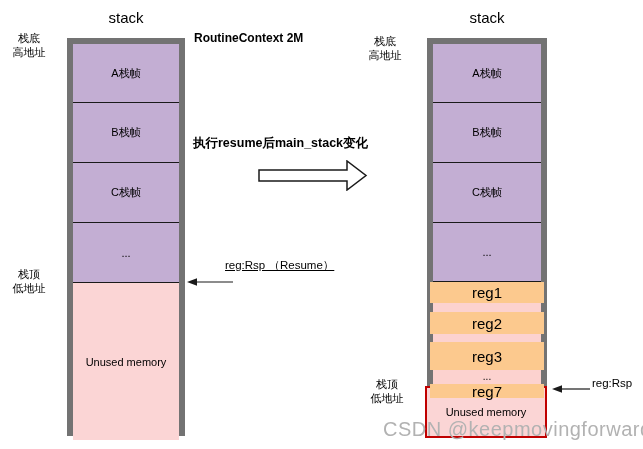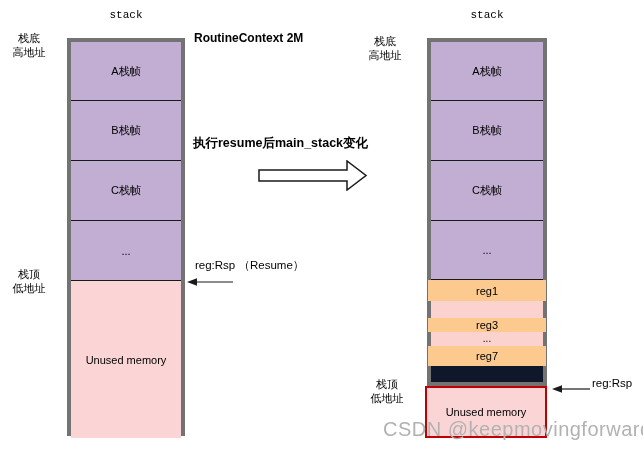--- a/index.html
+++ b/index.html
@@ -1,35 +1,35 @@
 <!DOCTYPE html>
 <html><head>
 <meta charset="utf-8">
 <style>
   html,body{margin:0;padding:0;background:#fff;}
   #canvas{
     position:relative;width:643px;height:449px;background:#ffffff;overflow:hidden;
     font-family:"Liberation Sans","DejaVu Sans",sans-serif;color:#000;
   }
   .abs{position:absolute;}
-  .stack-title{font-size:11px;text-align:center;font-family:Liberation Mono, monospace;}
+  .stack-title{font-size:15px;text-align:center;}
   .addr-label{font-size:11px;line-height:14px;text-align:center;width:46px;margin-top:8px;}
-  .stack-box{box-sizing:border-box;border:4px solid #737373;background:#0f172a;}
+  .stack-box{box-sizing:border-box;border:6px solid #737373;background:#84cc16;}
   .frame{
     box-sizing:border-box;display:flex;align-items:center;justify-content:center;
     font-size:11px;background:#c3aed3;border-bottom:1px solid #1a1a1a;
   }
   .frame.last-frame{border-bottom:1px solid #1a1a1a;}
   .unused{
     box-sizing:border-box;display:flex;align-items:center;justify-content:center;
     font-size:11px;background:#fbd5d5;border-bottom:none;
   }
   .reg-band{
     box-sizing:border-box;display:flex;align-items:center;justify-content:center;
-    font-size:11px;background:#fcc98e;margin-left:-3px;margin-right:-3px;
+    font-size:15px;background:#fcc98e;margin-left:-3px;margin-right:-3px;
     position:relative;z-index:2;
   }
   .reg-gap{
     box-sizing:border-box;background:#fcd2cf;display:flex;align-items:center;justify-content:center;
     font-size:10px;line-height:10px;color:#000;
   }
   .unused-red{
     box-sizing:border-box;border:2px solid #c00000;background:#fbd5d5;
     display:flex;align-items:center;justify-content:center;font-size:11px;
   }
@@ -77,21 +77,21 @@
   <div class="abs mid-bold" style="left:194px;top:31px;font-size:12px;">RoutineContext 2M</div>
 
   <div class="abs mid-bold" style="left:193px;top:135px;">执行resume后main_stack变化</div>
 
   <div class="abs" style="left:258px;top:160px;width:110px;height:31px;">
     <svg width="110" height="31" viewBox="0 0 110 31">
       <polygon points="1,10 89,10 89,1 108,15.5 89,30 89,21 1,21" fill="#ffffff" stroke="#1a1a1a" stroke-width="1.5"></polygon>
     </svg>
   </div>
 
-  <div class="abs pointer-label" style="left:195px;top:258px;">reg:Rsp （Resume）</div>
+  <div class="abs pointer-label" style="left:225px;top:258px;text-decoration:underline;">reg:Rsp （Resume）</div>
 
   <div class="abs" style="left:187px;top:273px;width:46px;height:10px;">
     <svg width="46" height="10" viewBox="0 0 46 10">
       <line x1="9" y1="5" x2="46" y2="5" stroke="#1a1a1a" stroke-width="1.2"></line>
       <polygon points="0,5 10,1.2 10,8.8" fill="#1a1a1a"></polygon>
     </svg>
   </div>
 
   <div class="abs stack-title" style="left:427px;top:9px;width:120px;">stack</div>
 
@@ -116,28 +116,31 @@
       <span>C栈帧</span>
     </div>
     <div class="frame last-frame" style="height:59px;">
       <span>...</span>
     </div>
 
     <div class="reg-band" style="height:21px;">
       <span>reg1</span>
     </div>
     <div class="reg-gap" style="height:9px;"></div>
+    <div class="reg-band" style="height:22px;">
+      <span>reg2</span>
+    </div>
     <div class="reg-gap" style="height:8px;"></div>
-    <div class="reg-band" style="height:14px;">
+    <div class="reg-band" style="height:28px;">
       <span>reg3</span>
     </div>
     <div class="reg-gap" style="height:14px;">
       <span>...</span>
     </div>
-    <div class="reg-band" style="height:20px;">
+    <div class="reg-band" style="height:14px;">
       <span>reg7</span>
     </div>
   </div>
 
   <div class="abs unused-red" style="left:425px;top:386px;width:122px;height:52px;">
     <span>Unused memory</span>
   </div>
 
   <div class="abs" style="left:552px;top:380px;width:38px;height:10px;">
     <svg width="38" height="10" viewBox="0 0 38 10">

